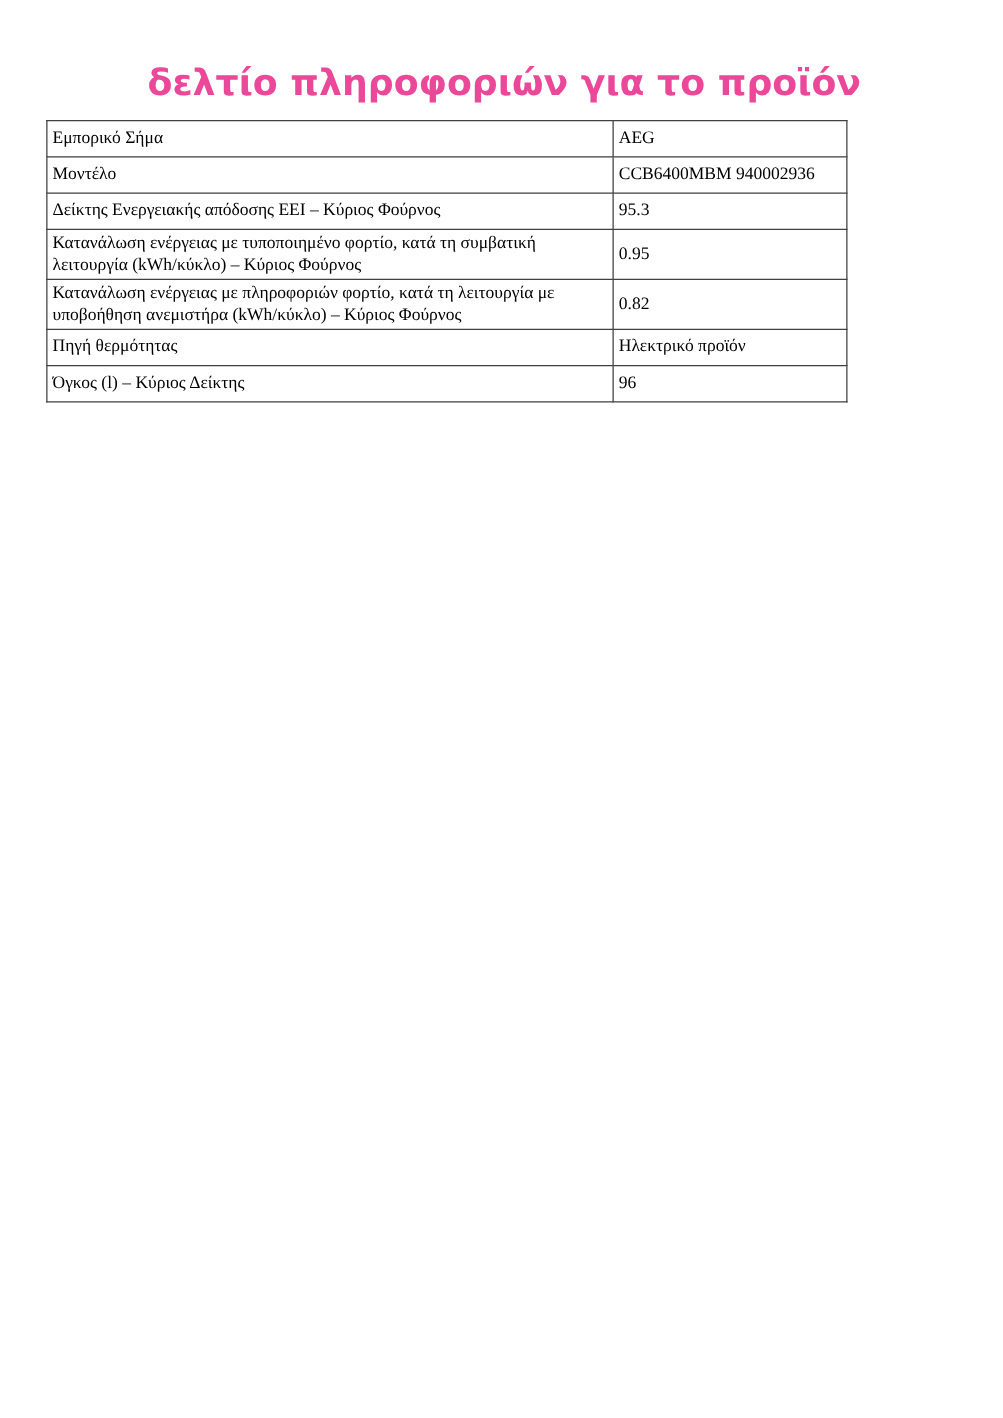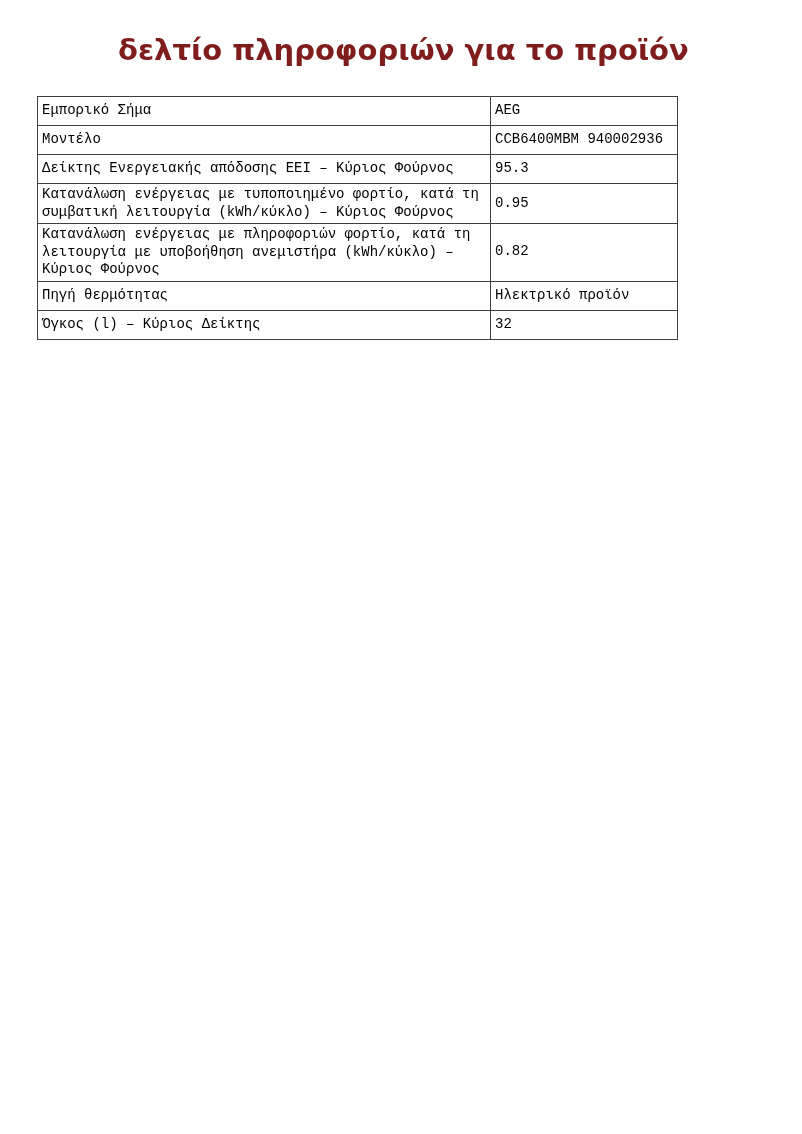--- a/index.html
+++ b/index.html
@@ -31,39 +31,39 @@
     left: 37px;
     top: 96px;
     width: 640px;
     border-collapse: collapse;
     table-layout: fixed;
   }
   .info-table col.c-label { width: 453px; }
   .info-table col.c-value { width: 187px; }
   .info-table td {
     border: 1px solid #3f3f3f;
-    font-family: Liberation Mono, monospace;
+    font-family: Liberation Serif, serif;
     font-size: 14px;
     line-height: 1.25;
     padding: 2px 6px 2px 4px;
     vertical-align: middle;
     overflow: hidden;
   }
   .info-table tr.single td {
     height: 24px;
   }
   .cell-text {
     display: inline-block;
     vertical-align: middle;
   }
 </style>
 </head>
 <body style="background: rgb(255, 255, 255);">
 
-<h1 class="page-title" style="color: #7f1d1d;">δελτίο πληροφοριών για το προϊόν</h1>
+<h1 class="page-title" style="color: #ec4899; margin-top: 16px;">δελτίο πληροφοριών για το προϊόν</h1>
 
 <table class="info-table">
   <colgroup>
     <col class="c-label">
     <col class="c-value">
   </colgroup>
   <tbody id="rows-body">
   <tr class="single">
     <td>
       <span class="cell-text">Εμπορικό Σήμα</span>
@@ -118,17 +118,17 @@
     <td>
       <span class="cell-text">Ηλεκτρικό προϊόν</span>
     </td>
   </tr>
 
   <tr class="single">
     <td>
       <span class="cell-text">Όγκος (l) – Κύριος Δείκτης</span>
     </td>
     <td>
-      <span class="cell-text">32</span>
+      <span class="cell-text">96</span>
     </td>
   </tr>
 </tbody>
 </table>
 
 </body></html>

